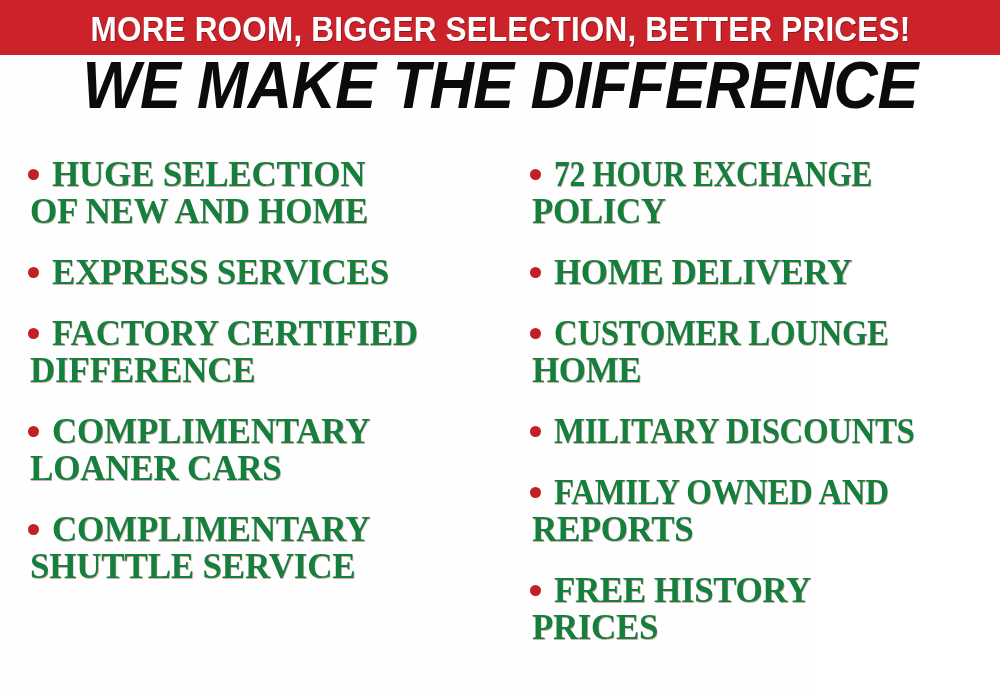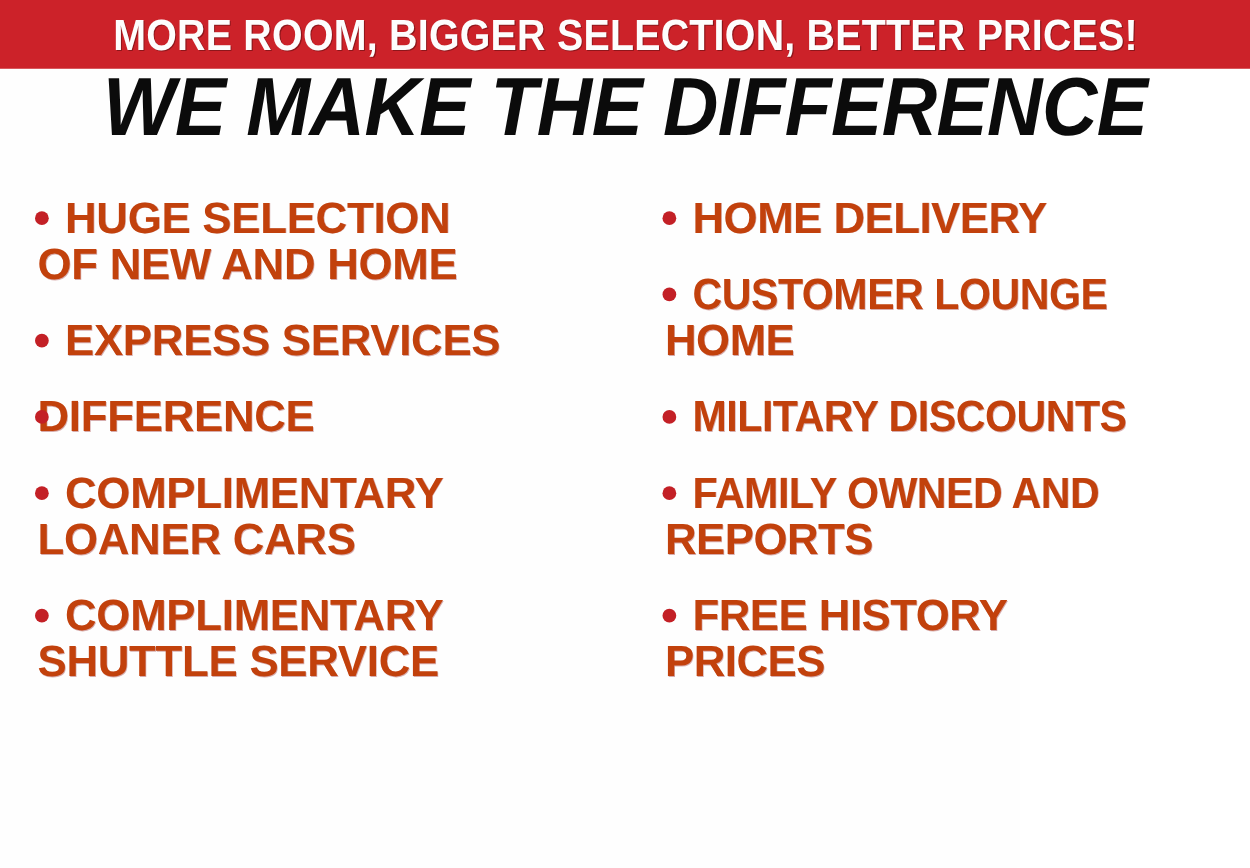--- a/index.html
+++ b/index.html
@@ -95,22 +95,22 @@
 
   ul.bullets {
     list-style: none;
     margin: 0;
     padding: 0;
   }
   ul.bullets > li {
     position: relative;
     padding-left: 32px;
     margin: 0 0 24px 0;
-    color: #c2410c;
-    font-family: Liberation Sans, sans-serif;
+    color: #15803d;
+    font-family: Liberation Serif, serif;
     font-weight: 700;
     font-size: 35px;
     line-height: 37px;
     letter-spacing: -0.2px;
     text-shadow: 0.6px 0.6px 0 rgba(140,20,24,0.35);
   }
   ul.bullets > li .dot {
     position: absolute;
     left: 8px;
     top: 13px;
@@ -171,20 +171,21 @@
         <li>
           <span class="dot"></span>
           <span class="txt">
             <span class="l1">EXPRESS SERVICES</span>
           </span>
         </li>
 
         <li>
           <span class="dot"></span>
           <span class="txt">
+            <span class="l1">FACTORY CERTIFIED</span>
             <span class="l2">DIFFERENCE</span>
           </span>
         </li>
 
         <li>
           <span class="dot"></span>
           <span class="txt">
             <span class="l1">COMPLIMENTARY</span>
             <span class="l2">LOANER CARS</span>
           </span>
@@ -197,20 +198,27 @@
             <span class="l2">SHUTTLE SERVICE</span>
           </span>
         </li>
 
       </ul>
     </div>
 
     <div class="col col-right">
       <ul class="bullets">
 
+        <li>
+          <span class="dot"></span>
+          <span class="txt">
+            <span class="l1 squeeze-hard">72 HOUR EXCHANGE</span>
+            <span class="l2">POLICY</span>
+          </span>
+        </li>
 
         <li>
           <span class="dot"></span>
           <span class="txt">
             <span class="l1">HOME DELIVERY</span>
           </span>
         </li>
 
         <li>
           <span class="dot"></span>

